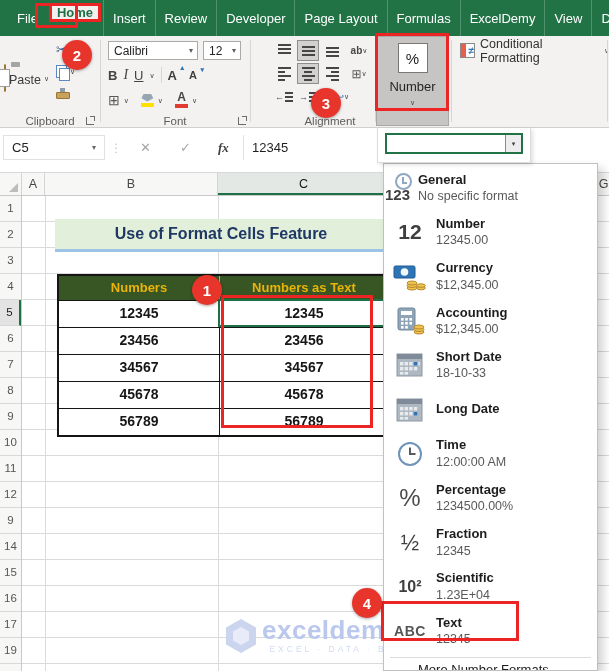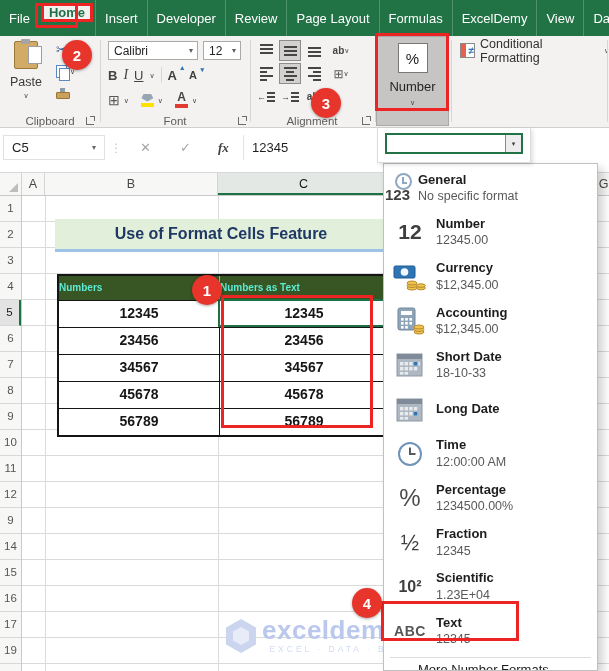--- a/index.html
+++ b/index.html
@@ -1,33 +1,33 @@
 <!DOCTYPE html>
 <html><head>
 <meta charset="utf-8">
 <style>
   html,body{margin:0;padding:0}
   body{width:609px;height:671px;position:relative;overflow:hidden;background:#fff;
        font-family:"Liberation Sans",sans-serif;-webkit-font-smoothing:antialiased}
   
-  #tabbar{position:absolute;left:0;top:0;width:609px;height:36px;background:#217346;display:flex;align-items:center;box-sizing:border-box;overflow:hidden}
+  #tabbar{position:absolute;left:0;top:0;width:609px;height:36px;background:#217346;display:flex;align-items:center;padding-left:8px;box-sizing:border-box;overflow:hidden}
   .tab{color:#fff;font-size:13px;padding:0 9px;height:36px;display:flex;align-items:center;white-space:nowrap;box-sizing:border-box}
   .tab.sep{border-left:1px solid rgba(255,255,255,.22)}
   .tab.active{height:19px;align-self:flex-start;margin:3px 2px 0;padding:0 5px;background:#f2f1f0;color:#1e7145;font-weight:bold;border:3px solid #ec2424}
   
   #ribbon{position:absolute;left:0;top:36px;width:609px;height:92px;background:#f3f2f1;border-bottom:1px solid #d2d0ce;box-sizing:border-box}
   .gdiv{position:absolute;top:4px;height:82px;width:1px;background:#d8d6d4}
   .glabel{position:absolute;bottom:1px;font-size:11.5px;color:#5f5d5b;text-align:center}
   .lau{position:absolute;bottom:3px;width:9px;height:9px}
   .lau::before{content:"";position:absolute;left:0;bottom:0;width:7px;height:7px;border-left:1px solid #6e6c6a;border-bottom:1px solid #6e6c6a}
   .lau::after{content:"";position:absolute;right:0;top:0;width:4px;height:4px;border-right:1px solid #6e6c6a;border-top:1px solid #6e6c6a}
   .chev{font-size:7px;color:#4c4a48;line-height:7px}
   
   #gClip{position:absolute;left:0;top:0;width:100px;height:92px}
-  .pasteBtn{position:absolute;left:4px;top:5px;width:44px;height:74px;display:flex;flex-direction:column;align-items:center;gap:3px}
+  .pasteBtn{position:absolute;left:4px;top:5px;width:44px;height:74px;display:flex;flex-direction:row;align-items:center;gap:3px}
   .clipIc{position:relative;width:22px;height:26px;background:#d2ab66;border:1px solid #9a7a36;border-radius:2px}
   .clipIc::before{content:"";position:absolute;left:6px;top:-3px;width:9px;height:5px;background:#a5a5a5;border-radius:1px}
   .clipIc::after{content:"";position:absolute;right:-5px;top:4px;width:12px;height:16px;background:#fff;border:1px solid #9e9e9e}
   .pasteLbl{font-size:12.5px;color:#3b3a39;margin-top:3px}
   .miniCol{position:absolute;left:56px;top:6px;display:flex;flex-direction:column;gap:7px}
   .mrow{display:flex;align-items:center;gap:3px;height:15px}
   .scis{font-size:13px;color:#3c5f8d;line-height:13px}
   .copyic{position:relative;width:9px;height:11px;border:1px solid #5b8ac2;background:#fff}
   .copyic::after{content:"";position:absolute;left:2px;top:2px;width:9px;height:11px;border:1px solid #5b8ac2;background:#fff}
   .paint{position:relative;width:12px;height:5px;background:#caa25e;border:1px solid #97762f;border-radius:1px;margin-top:4px}
@@ -45,21 +45,21 @@
   .shrA{position:relative;font-weight:bold;font-size:11px;color:#3f3f3f}
   .shrA i{position:absolute;top:-3px;right:-7px;font-style:normal;font-size:7px;color:#2e75b6}
   .vline{width:1px;height:16px;background:#d8d6d4}
   .bgrid{font-size:14px;color:#595959;line-height:14px}
   .bucket{width:12px;height:8px;background:#98a5b3;clip-path:polygon(20% 0,80% 0,100% 60%,50% 100%,0 60%)}
   .ybar{width:13px;height:4px;background:#ffe100;margin-top:1px}
   .fillIc,.fcolIc{display:flex;flex-direction:column;align-items:center}
   .fcolA{font-weight:bold;font-size:12px;color:#444;line-height:11px}
   .rbar{width:13px;height:4px;background:#e03c31;margin-top:1px}
   
-  #gAlign{position:absolute;left:250px;top:0;width:124px;height:92px}
+  #gAlign{position:absolute;left:268px;top:0;width:124px;height:92px}
   .arow{position:absolute;left:5px;display:flex;align-items:center;gap:2px}
   .abtn{width:20px;height:19px;display:flex;align-items:center;justify-content:center;border:1px solid transparent}
   .abtn.pressed{background:#d3d1cf;border-color:#8f8d8b}
   .lns{width:13px;display:flex;flex-direction:column;gap:2px}
   .lns i{height:2px;background:#464646;width:100%}
   .vtop,.vmid,.vbtm{height:13px}
   .vmid{justify-content:center}.vbtm{justify-content:flex-end}
   .hl i:nth-child(2n),.hc i:nth-child(2n),.hr i:nth-child(2n){width:60%}
   .hc{align-items:center}.hr{align-items:flex-end}
   .ind{display:flex;align-items:center;gap:1px;font-size:9px;color:#464646}
@@ -98,21 +98,21 @@
   #gridlines{position:absolute;left:22px;right:0;top:0;bottom:0;background:repeating-linear-gradient(to bottom,#fff 0 25px,#dadada 25px 26px)}
   .vln{position:absolute;top:0;bottom:0;width:1px;background:#dadada}
   #rowHeaders{position:absolute;left:0;top:0;width:22px;bottom:0;background:#f7f7f6;border-right:1px solid #c9c9c9;box-sizing:border-box}
   .rh{height:26px;line-height:25px;text-align:center;font-size:11.5px;color:#555;border-bottom:1px solid #d8d8d8;box-sizing:border-box}
   .rh.sel{background:#e3e3e3;border-right:2px solid #1e7145;color:#1c1c1c}
   
   #title{position:absolute;left:55px;top:219px;width:332px;height:30px;background:#e2efda;border-bottom:3px solid #9dc3e6;z-index:2;
          text-align:center;line-height:30px;font-size:16px;font-weight:bold;color:#1f3864}
   #table{position:absolute;left:57px;top:274px;width:333px;border:2px solid #151515;z-index:3;background:#fff;box-sizing:border-box}
   .thead{display:flex;height:24px;background:#375623}
-  .th{width:160px;line-height:24px;color:#5eead4;font-weight:bold;font-size:10px}
+  .th{width:160px;text-align:center;line-height:24px;color:#eab308;font-weight:bold;font-size:13px}
   .th.t2{flex:1;border-left:1px solid rgba(255,255,255,.55)}
   .trow{display:flex;height:26px;border-top:1.5px solid #151515}
   .tcell{width:160px;text-align:center;line-height:25px;font-size:14px;font-weight:600;color:#161616;background:#fff}
   .tcell.c2{flex:1;border-left:1.5px solid #151515}
   #sel{position:absolute;left:218px;top:299px;width:168px;height:24px;border:2px solid #1e7145;z-index:4}
   #sel .hdl{position:absolute;right:-3px;bottom:-3px;width:5px;height:5px;background:#1e7145;border:1px solid #fff}
   
   #combo{position:absolute;left:377px;top:128px;width:154px;height:35px;background:#fff;border:1px solid #dcdcdc;border-top:none;box-sizing:border-box;z-index:31;box-shadow:2px 2px 4px rgba(0,0,0,.12)}
   .cinput{margin:5px 7px;height:21px;border:2px solid #217346;box-shadow:inset 0 0 0 1px #2b2b2b;display:flex;box-sizing:border-box}
   .ctext{flex:1;position:relative;background:#fff}
@@ -153,22 +153,22 @@
   .tag{font-size:8.5px;letter-spacing:3px;color:#cfd9f3;margin-top:2px;text-align:center}
 </style>
 </head>
 <body>
 
 <div id="tabbar">
   <div id="tabs" style="display:flex;align-items:center;height:100%">
       <div class="tab">File</div>
       <div class="tab active">Home</div>
       <div class="tab sep">Insert</div>
+      <div class="tab sep">Review</div>
       <div class="tab sep">Developer</div>
-      <div class="tab sep">Review</div>
       <div class="tab sep">Page Layout</div>
       <div class="tab sep">Formulas</div>
       <div class="tab sep">ExcelDemy</div>
       <div class="tab sep">View</div>
       <div class="tab sep">Data</div>
     </div>
 </div>
 
 <div id="ribbon">
   <div id="gClip">

